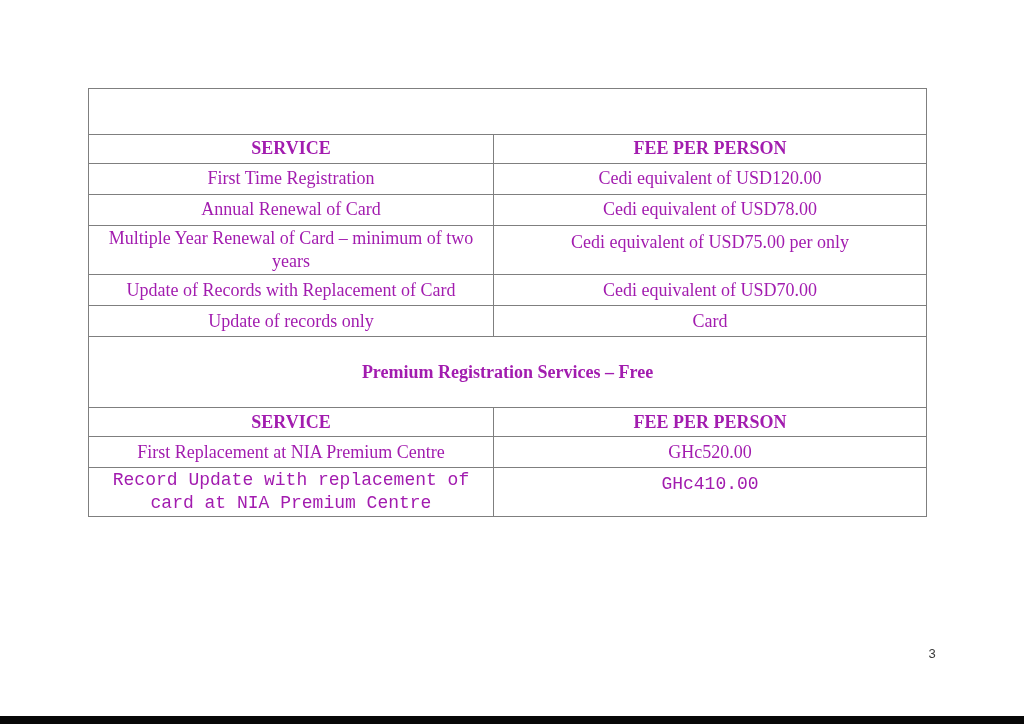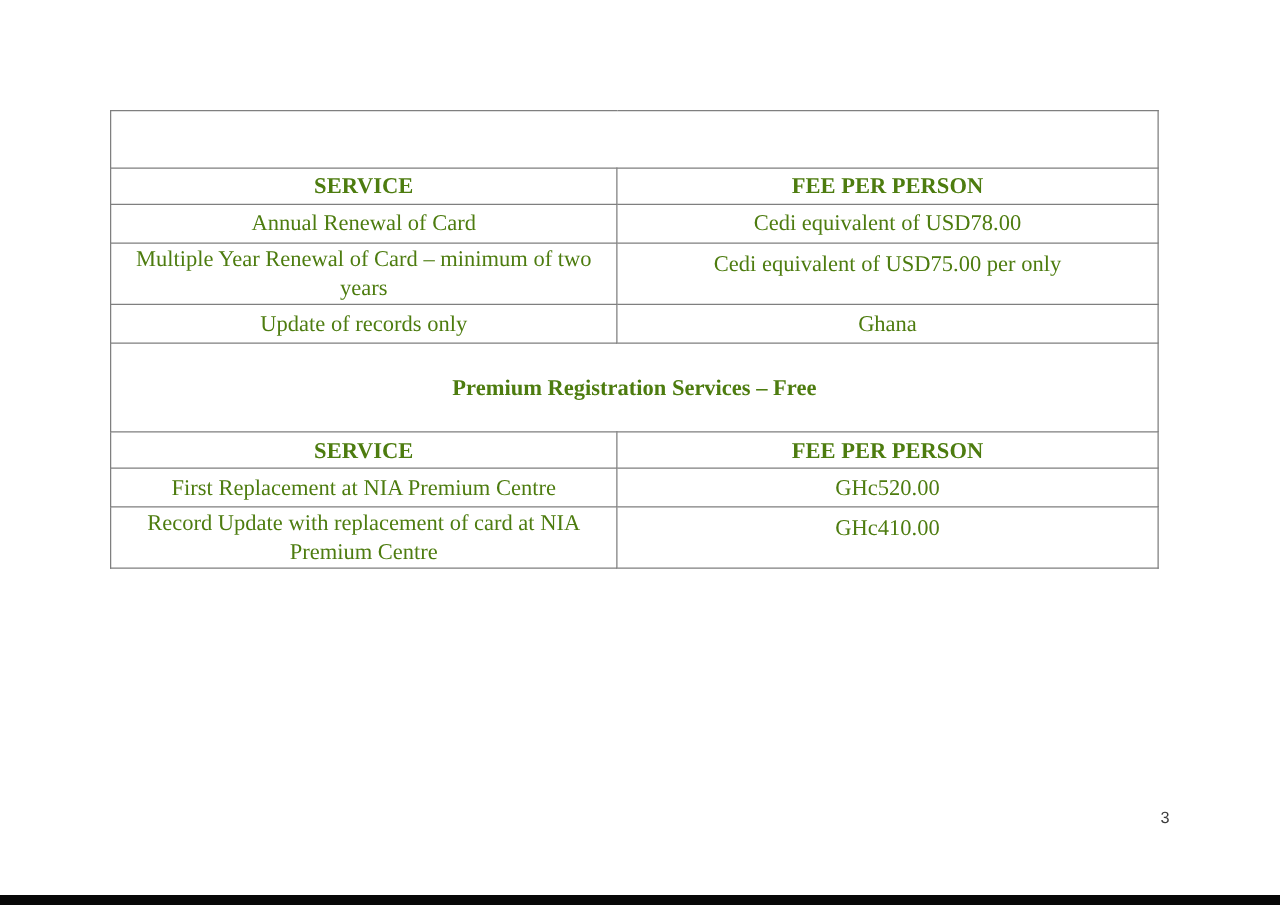--- a/index.html
+++ b/index.html
@@ -21,31 +21,31 @@
     top: 88px;
     width: 838px;
     border-collapse: collapse;
     table-layout: fixed;
   }
   table.fees td {
     border: 1px solid #7f7f7f;
     text-align: center;
     vertical-align: middle;
     font-size: 18px;
-    color: #4d7c0f;
+    color: #a21caf;
     padding: 1px 10px;
     line-height: 1.28;
   }
   .bold { font-weight: bold; }
   tr.r-empty   { height: 46px; }
   tr.r-head    { height: 29px; }
   tr.r-std     { height: 31px; }
   tr.r-tall    { height: 47px; }
   tr.r-section { height: 71px; }
-  tr.r-tall2   { height: 48px; }
+  tr.r-tall2   { height: 48px; font-family: Liberation Mono, monospace; }
   .pagenum {
     position: absolute;
     left: 922px;
     top: 646px;
     width: 20px;
     text-align: center;
     font-family: "Liberation Sans", sans-serif;
     font-size: 13px;
     color: #3a3a3a;
   }
@@ -73,30 +73,38 @@
         <tr class="r-empty">
       <td colspan="2"></td>
     </tr>
 
     <tr class="r-head">
       <td class="bold">SERVICE</td>
       <td class="bold">FEE PER PERSON</td>
     </tr>
 
     <tr class="r-std">
+      <td>First Time Registration</td>
+      <td>Cedi equivalent of USD120.00</td>
+    </tr>
+    <tr class="r-std">
       <td>Annual Renewal of Card</td>
       <td>Cedi equivalent of USD78.00</td>
     </tr>
     <tr class="r-tall">
       <td>Multiple Year Renewal of Card – minimum of two years</td>
       <td style="vertical-align:top;padding-top:5px;">Cedi equivalent of USD75.00 per only</td>
     </tr>
     <tr class="r-std">
+      <td>Update of Records with Replacement of Card</td>
+      <td>Cedi equivalent of USD70.00</td>
+    </tr>
+    <tr class="r-std">
       <td>Update of records only</td>
-      <td>Ghana</td>
+      <td>Card</td>
     </tr>
 
     <tr class="r-section">
       <td colspan="2" class="bold">Premium Registration Services – Free</td>
     </tr>
 
     <tr class="r-head">
       <td class="bold">SERVICE</td>
       <td class="bold">FEE PER PERSON</td>
     </tr>

